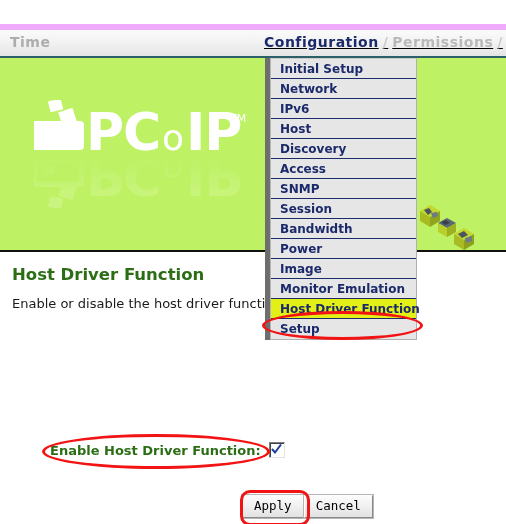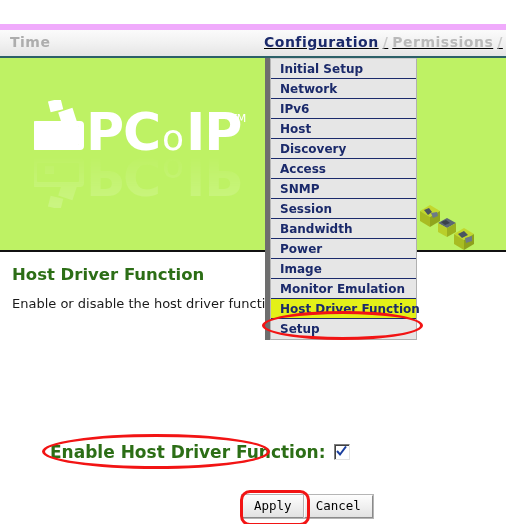--- a/index.html
+++ b/index.html
@@ -155,21 +155,21 @@
     white-space: nowrap;
   }
 
   .field-row {
     position: absolute;
     left: 50px; top: 190px;
     display: flex;
     align-items: center;
   }
   .field-label {
-    font-size: 17px;
+    font-size: 13px;
     font-weight: bold;
     color: #2c6e16;
     white-space: nowrap;
   }
   .checkbox {
     margin-left: 8px;
     width: 14px;
     height: 14px;
     background: #ffffff;
     border-top: 1px solid #7f7f7f;

